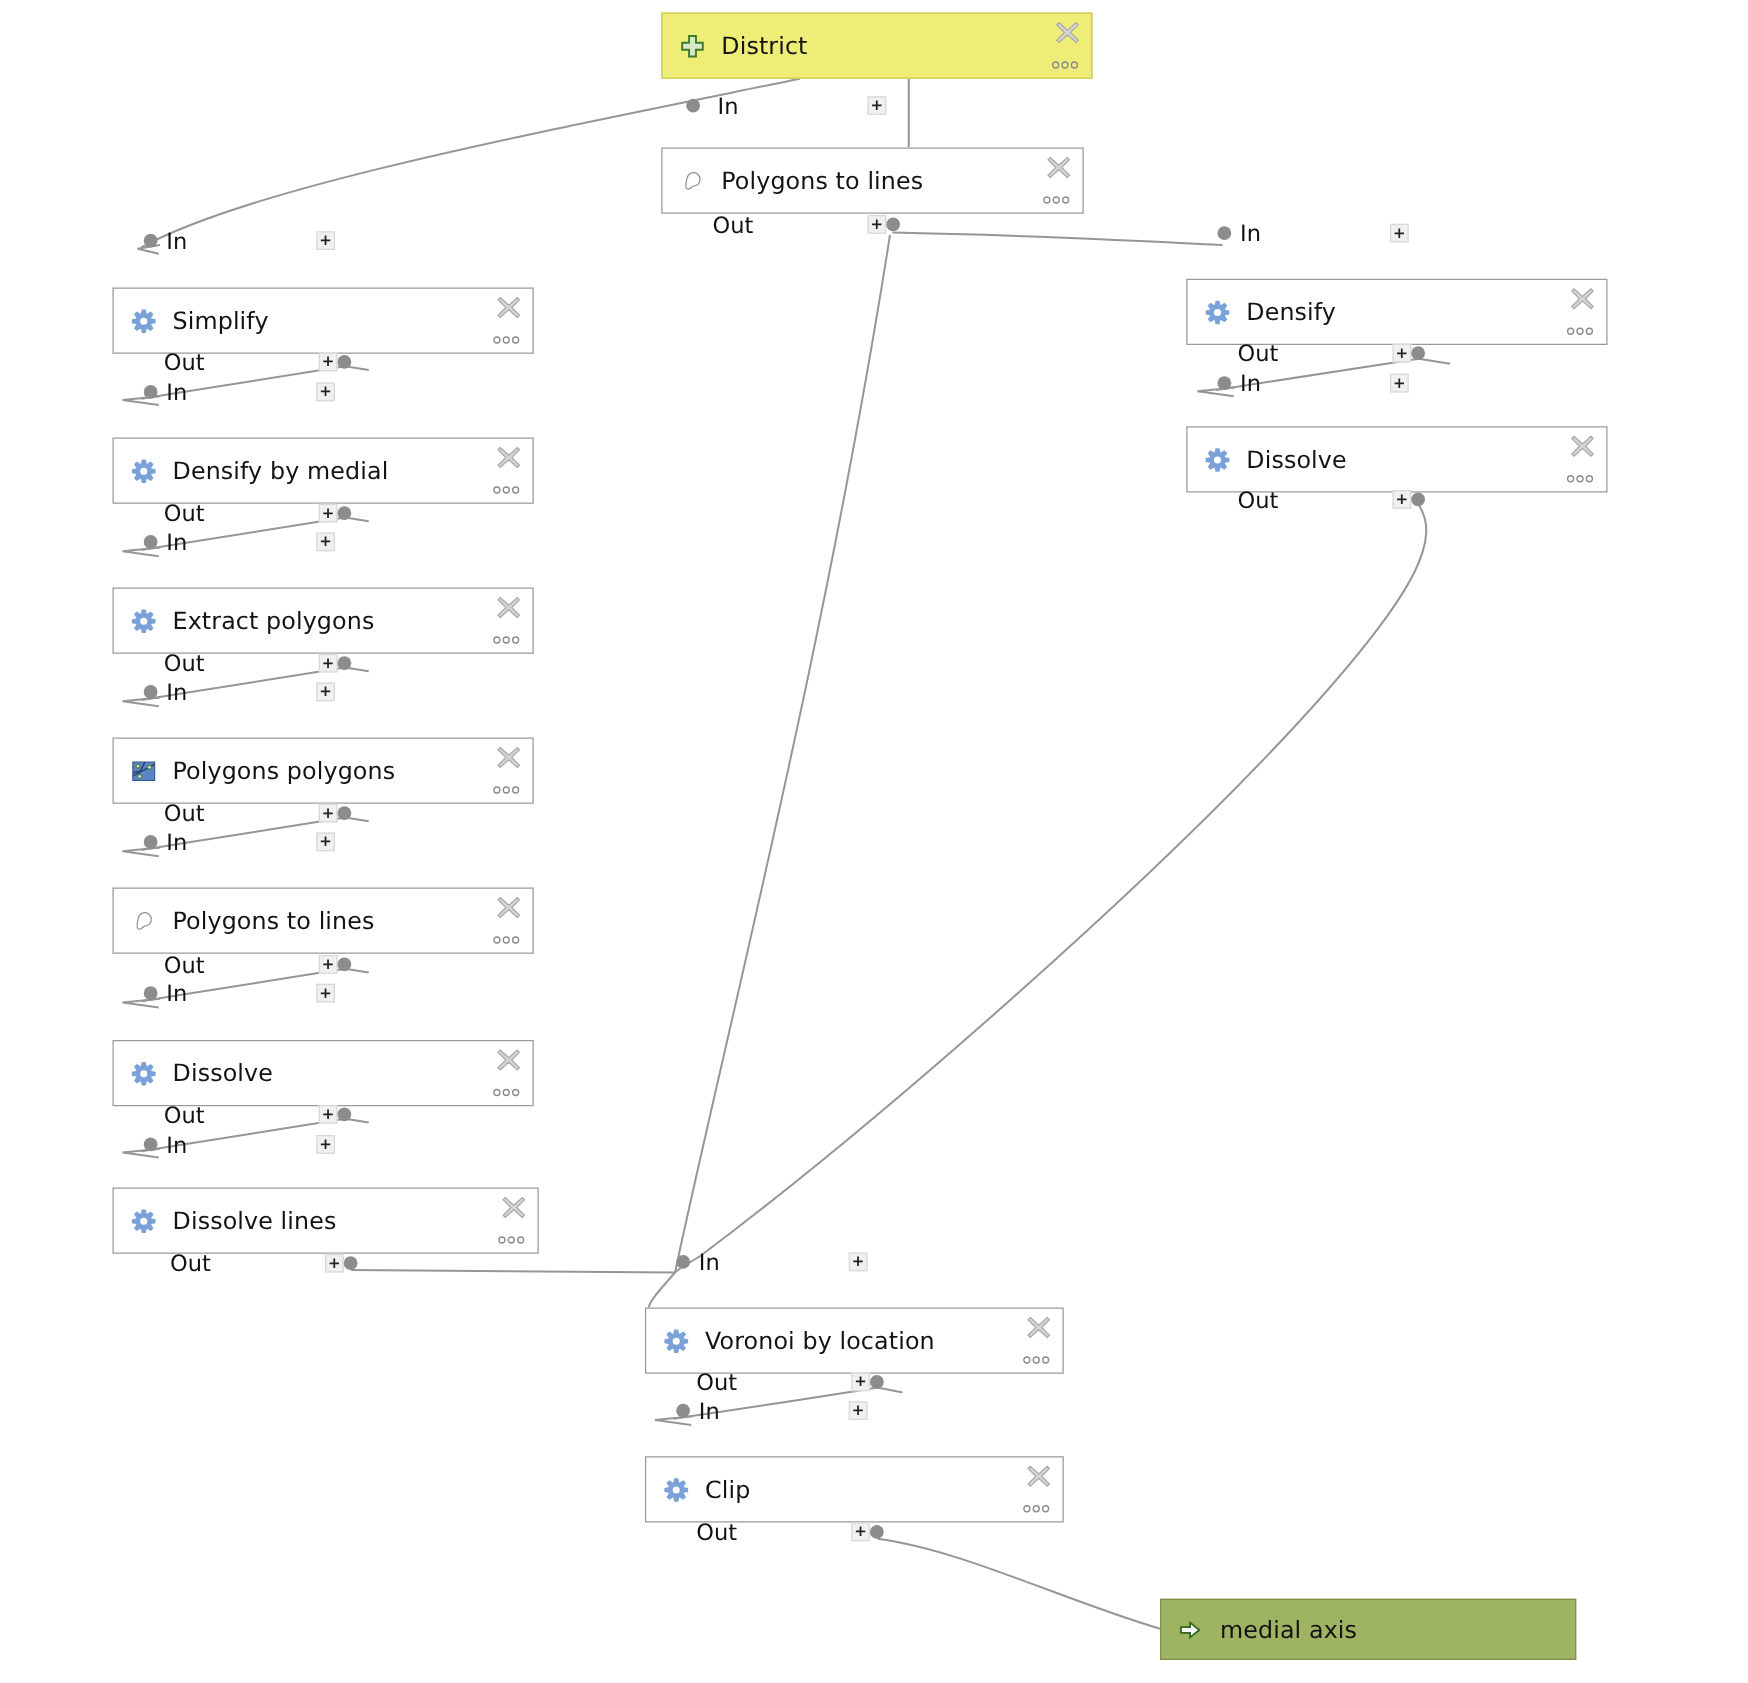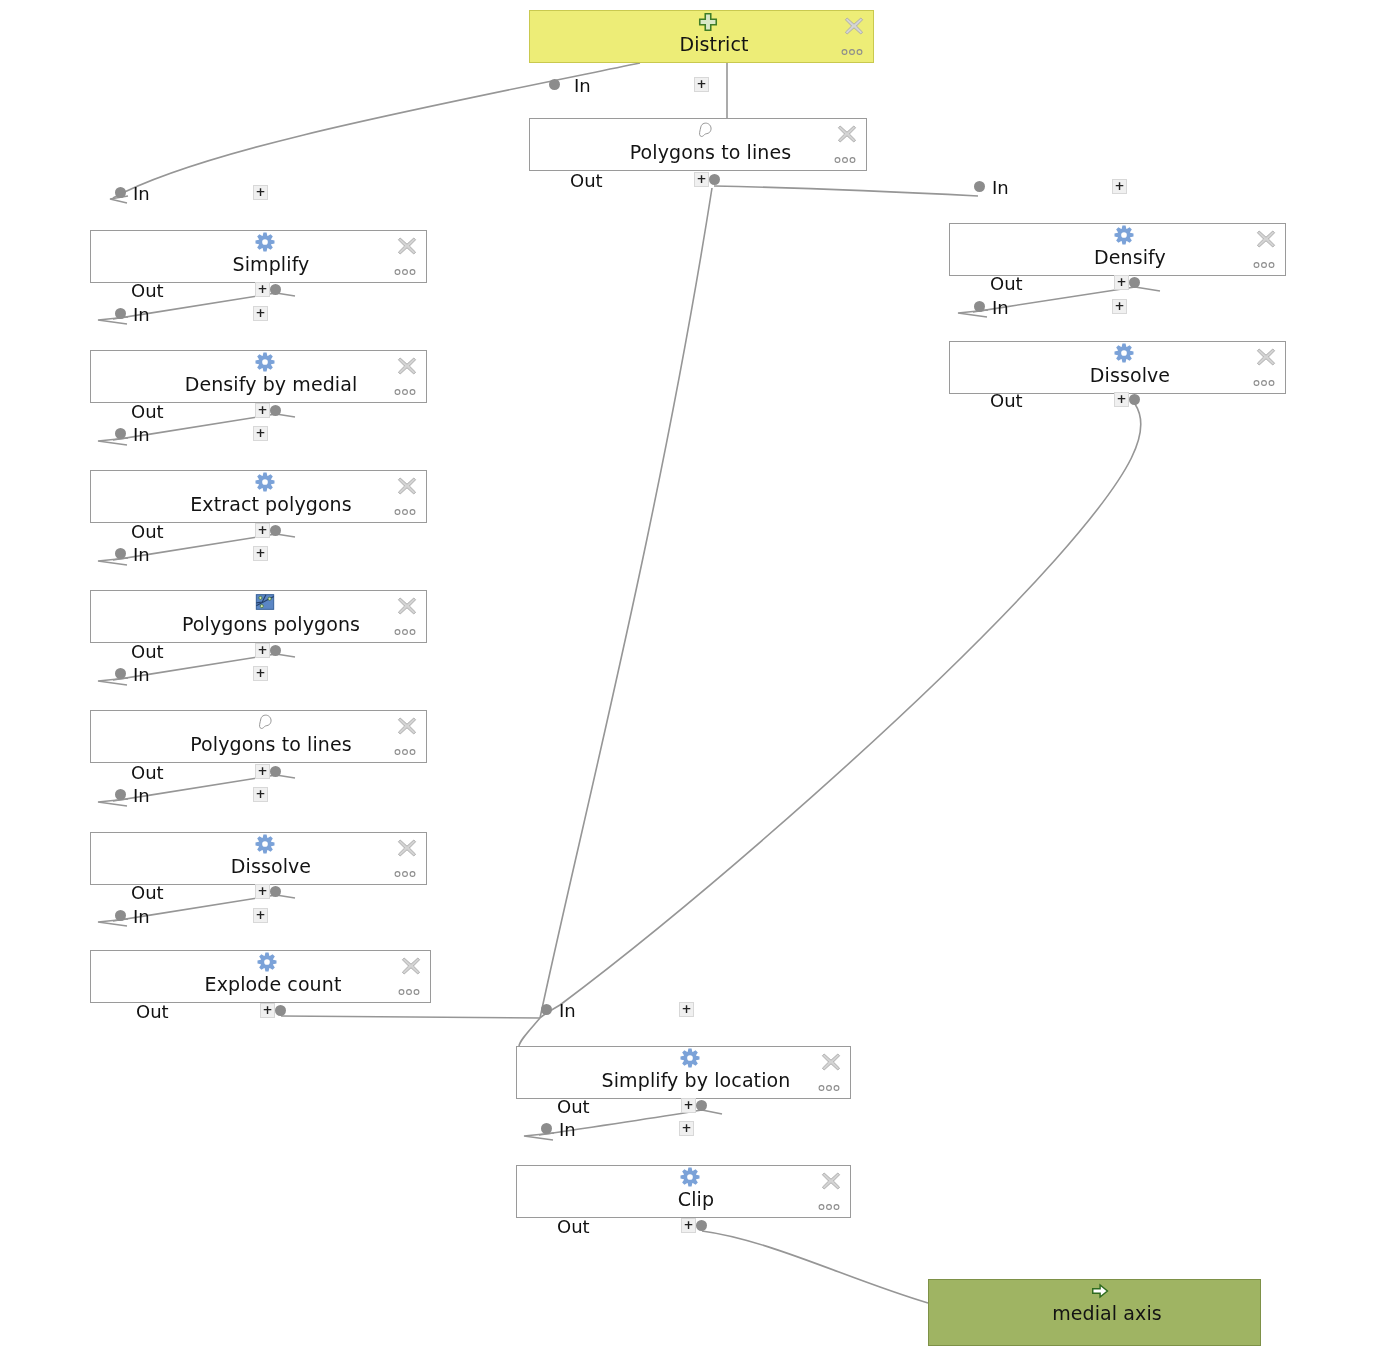--- a/index.html
+++ b/index.html
@@ -37,21 +37,20 @@
 
   
   .node {
     position: absolute;
     box-sizing: border-box;
     border: 1px solid #9a9a9a;
     background: #ffffff;
     display: flex;
     align-items: center;
     padding-left: 13px;
-    flex-direction: column;
   }
   .node.param {
     background: #eded77;
     border: 1px solid #c9c94f;
   }
   .node.output {
     background: #9fb463;
     border: 1px solid #7e9147;
   }
   .node-label {
@@ -297,21 +296,21 @@
           <circle cx="18.5" cy="4" r="2.4" fill="none" stroke="#8c8c8c" stroke-width="1.1"></circle>
         </svg>
       </div>
       <div class="node" style="left: 90px; top: 950px; width: 341px; height: 53px;">
         <svg class="icn" viewBox="0 0 24 24">
           <g>
             <path d="M 18.75 9.51 L 22.36 10.28 L 22.36 13.72 L 18.75 14.49 L 18.54 15.01 L 20.54 18.10 L 18.10 20.54 L 15.01 18.54 L 14.49 18.75 L 13.72 22.36 L 10.28 22.36 L 9.51 18.75 L 8.99 18.54 L 5.90 20.54 L 3.46 18.10 L 5.46 15.01 L 5.25 14.49 L 1.64 13.72 L 1.64 10.28 L 5.25 9.51 L 5.46 8.99 L 3.46 5.90 L 5.90 3.46 L 8.99 5.46 L 9.51 5.25 L 10.28 1.64 L 13.72 1.64 L 14.49 5.25 L 15.01 5.46 L 18.10 3.46 L 20.54 5.90 L 18.54 8.99 Z" fill="#7ba2d8"></path>
             <circle cx="12" cy="12" r="3.1" fill="#ffffff"></circle>
           </g>
         </svg>
-        <span class="node-label">Explode count</span>
+        <span class="node-label">Dissolve lines</span>
         <svg viewBox="0 0 20 20" class="corner-x">
           <path d="M3.2 2 L10 8.2 L16.8 2 L18.6 3.8 L12.4 10 L18.6 16.2 L16.8 18 L10 11.8 L3.2 18 L1.4 16.2 L7.6 10 L1.4 3.8 Z" fill="#d4d4d4" stroke="#a8a8a8" stroke-width="0.9"></path>
         </svg>
         <svg viewBox="0 0 22 8" class="corner-dots">
           <circle cx="3.5" cy="4" r="2.4" fill="none" stroke="#8c8c8c" stroke-width="1.1"></circle>
           <circle cx="11" cy="4" r="2.4" fill="none" stroke="#8c8c8c" stroke-width="1.1"></circle>
           <circle cx="18.5" cy="4" r="2.4" fill="none" stroke="#8c8c8c" stroke-width="1.1"></circle>
         </svg>
       </div>
       <div class="node" style="left: 949px; top: 223px; width: 337px; height: 53px;">
@@ -348,21 +347,21 @@
           <circle cx="18.5" cy="4" r="2.4" fill="none" stroke="#8c8c8c" stroke-width="1.1"></circle>
         </svg>
       </div>
       <div class="node" style="left: 516px; top: 1046px; width: 335px; height: 53px;">
         <svg class="icn" viewBox="0 0 24 24">
           <g>
             <path d="M 18.75 9.51 L 22.36 10.28 L 22.36 13.72 L 18.75 14.49 L 18.54 15.01 L 20.54 18.10 L 18.10 20.54 L 15.01 18.54 L 14.49 18.75 L 13.72 22.36 L 10.28 22.36 L 9.51 18.75 L 8.99 18.54 L 5.90 20.54 L 3.46 18.10 L 5.46 15.01 L 5.25 14.49 L 1.64 13.72 L 1.64 10.28 L 5.25 9.51 L 5.46 8.99 L 3.46 5.90 L 5.90 3.46 L 8.99 5.46 L 9.51 5.25 L 10.28 1.64 L 13.72 1.64 L 14.49 5.25 L 15.01 5.46 L 18.10 3.46 L 20.54 5.90 L 18.54 8.99 Z" fill="#7ba2d8"></path>
             <circle cx="12" cy="12" r="3.1" fill="#ffffff"></circle>
           </g>
         </svg>
-        <span class="node-label">Simplify by location</span>
+        <span class="node-label">Voronoi by location</span>
         <svg viewBox="0 0 20 20" class="corner-x">
           <path d="M3.2 2 L10 8.2 L16.8 2 L18.6 3.8 L12.4 10 L18.6 16.2 L16.8 18 L10 11.8 L3.2 18 L1.4 16.2 L7.6 10 L1.4 3.8 Z" fill="#d4d4d4" stroke="#a8a8a8" stroke-width="0.9"></path>
         </svg>
         <svg viewBox="0 0 22 8" class="corner-dots">
           <circle cx="3.5" cy="4" r="2.4" fill="none" stroke="#8c8c8c" stroke-width="1.1"></circle>
           <circle cx="11" cy="4" r="2.4" fill="none" stroke="#8c8c8c" stroke-width="1.1"></circle>
           <circle cx="18.5" cy="4" r="2.4" fill="none" stroke="#8c8c8c" stroke-width="1.1"></circle>
         </svg>
       </div>
       <div class="node" style="left: 516px; top: 1165px; width: 335px; height: 53px;">
@@ -375,21 +374,21 @@
         <span class="node-label">Clip</span>
         <svg viewBox="0 0 20 20" class="corner-x">
           <path d="M3.2 2 L10 8.2 L16.8 2 L18.6 3.8 L12.4 10 L18.6 16.2 L16.8 18 L10 11.8 L3.2 18 L1.4 16.2 L7.6 10 L1.4 3.8 Z" fill="#d4d4d4" stroke="#a8a8a8" stroke-width="0.9"></path>
         </svg>
         <svg viewBox="0 0 22 8" class="corner-dots">
           <circle cx="3.5" cy="4" r="2.4" fill="none" stroke="#8c8c8c" stroke-width="1.1"></circle>
           <circle cx="11" cy="4" r="2.4" fill="none" stroke="#8c8c8c" stroke-width="1.1"></circle>
           <circle cx="18.5" cy="4" r="2.4" fill="none" stroke="#8c8c8c" stroke-width="1.1"></circle>
         </svg>
       </div>
-      <div class="node output" style="left: 928px; top: 1279px; width: 333px; height: 67px;">
+      <div class="node output" style="left: 928px; top: 1279px; width: 333px; height: 49px;">
         <svg class="icn" viewBox="0 0 24 24">
           <path d="M3 9.5 h8 v-4 l8 6.5 l-8 6.5 v-4 h-8 Z" fill="#ffffff" stroke="#2f6b1f" stroke-width="1.6" stroke-linejoin="miter"></path>
         </svg>
         <span class="node-label">medial axis</span>
       </div>
     </div>
 
   <div id="port-layer">
       <div class="port-label" style="left: 574px; top: 75px;">In</div>
       <div class="plusbox" style="left: 694px; top: 77px;">+</div>

